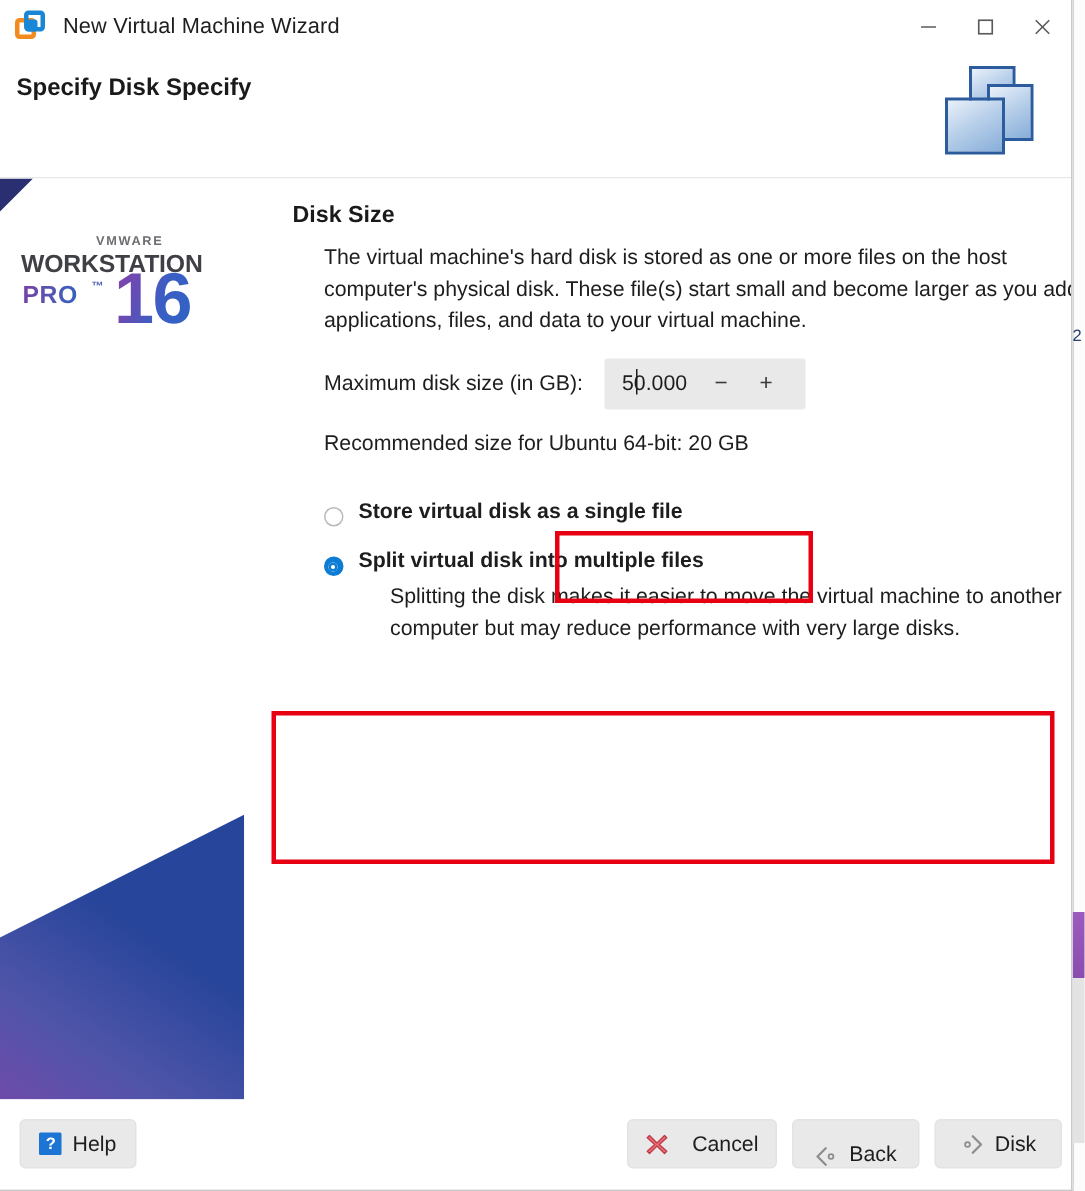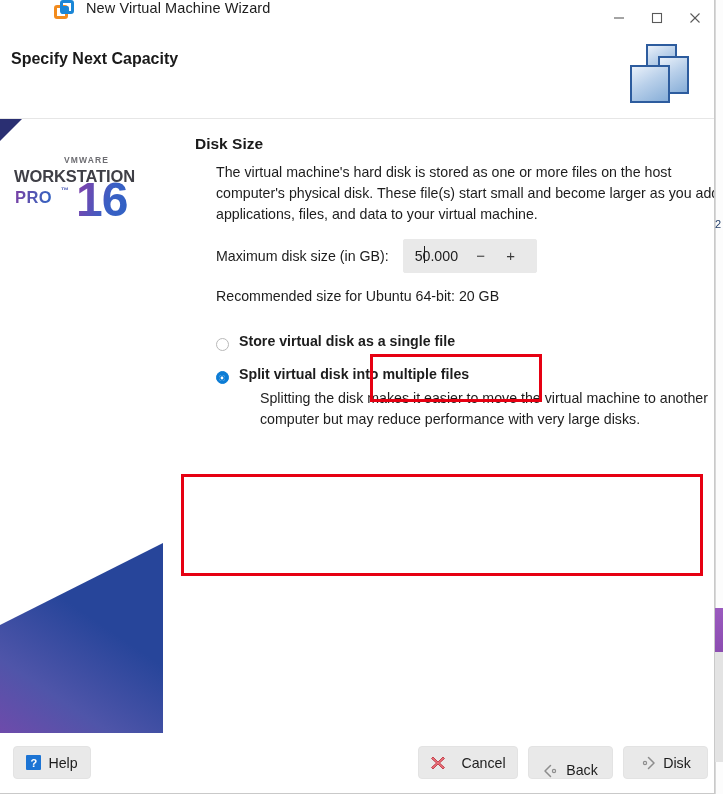--- a/index.html
+++ b/index.html
@@ -46,21 +46,21 @@
     border: 1px solid #c9c9c9;
     border-top: none; border-left: none;
     overflow: hidden;
   }
 
   
   .titlebar {
     position: relative;
     height: 35px;
     background: #ffffff;
-    display: flex;  padding-left: 44px;
+    display: flex; align-items: center;
   }
   .app-icon {
     position: relative;
     margin-left: 10px;
     width: 22px; height: 22px;
     flex: 0 0 22px;
   }
   .app-icon .sq-orange {
     position: absolute; left: 0; top: 5px;
     width: 14px; height: 14px;
@@ -381,21 +381,21 @@
       <div class="win-btn">
         <svg width="12" height="12" viewBox="0 0 12 12">
             <line x1="1.5" y1="1.5" x2="10.5" y2="10.5" stroke="#5a5a5a" stroke-width="1.1"></line>
             <line x1="10.5" y1="1.5" x2="1.5" y2="10.5" stroke="#5a5a5a" stroke-width="1.1"></line>
           </svg>
       </div>
     </div>
   </div>
 
   <div class="header">
-    <div class="header-title">Specify Next Capacity</div>
+    <div class="header-title">Specify Disk Specify</div>
     <div class="header-art">
       <div class="pane p1"></div>
       <div class="pane p2"></div>
       <div class="pane p3"></div>
     </div>
   </div>
 
   <div class="body-area">
 
     <div class="sidebar">

